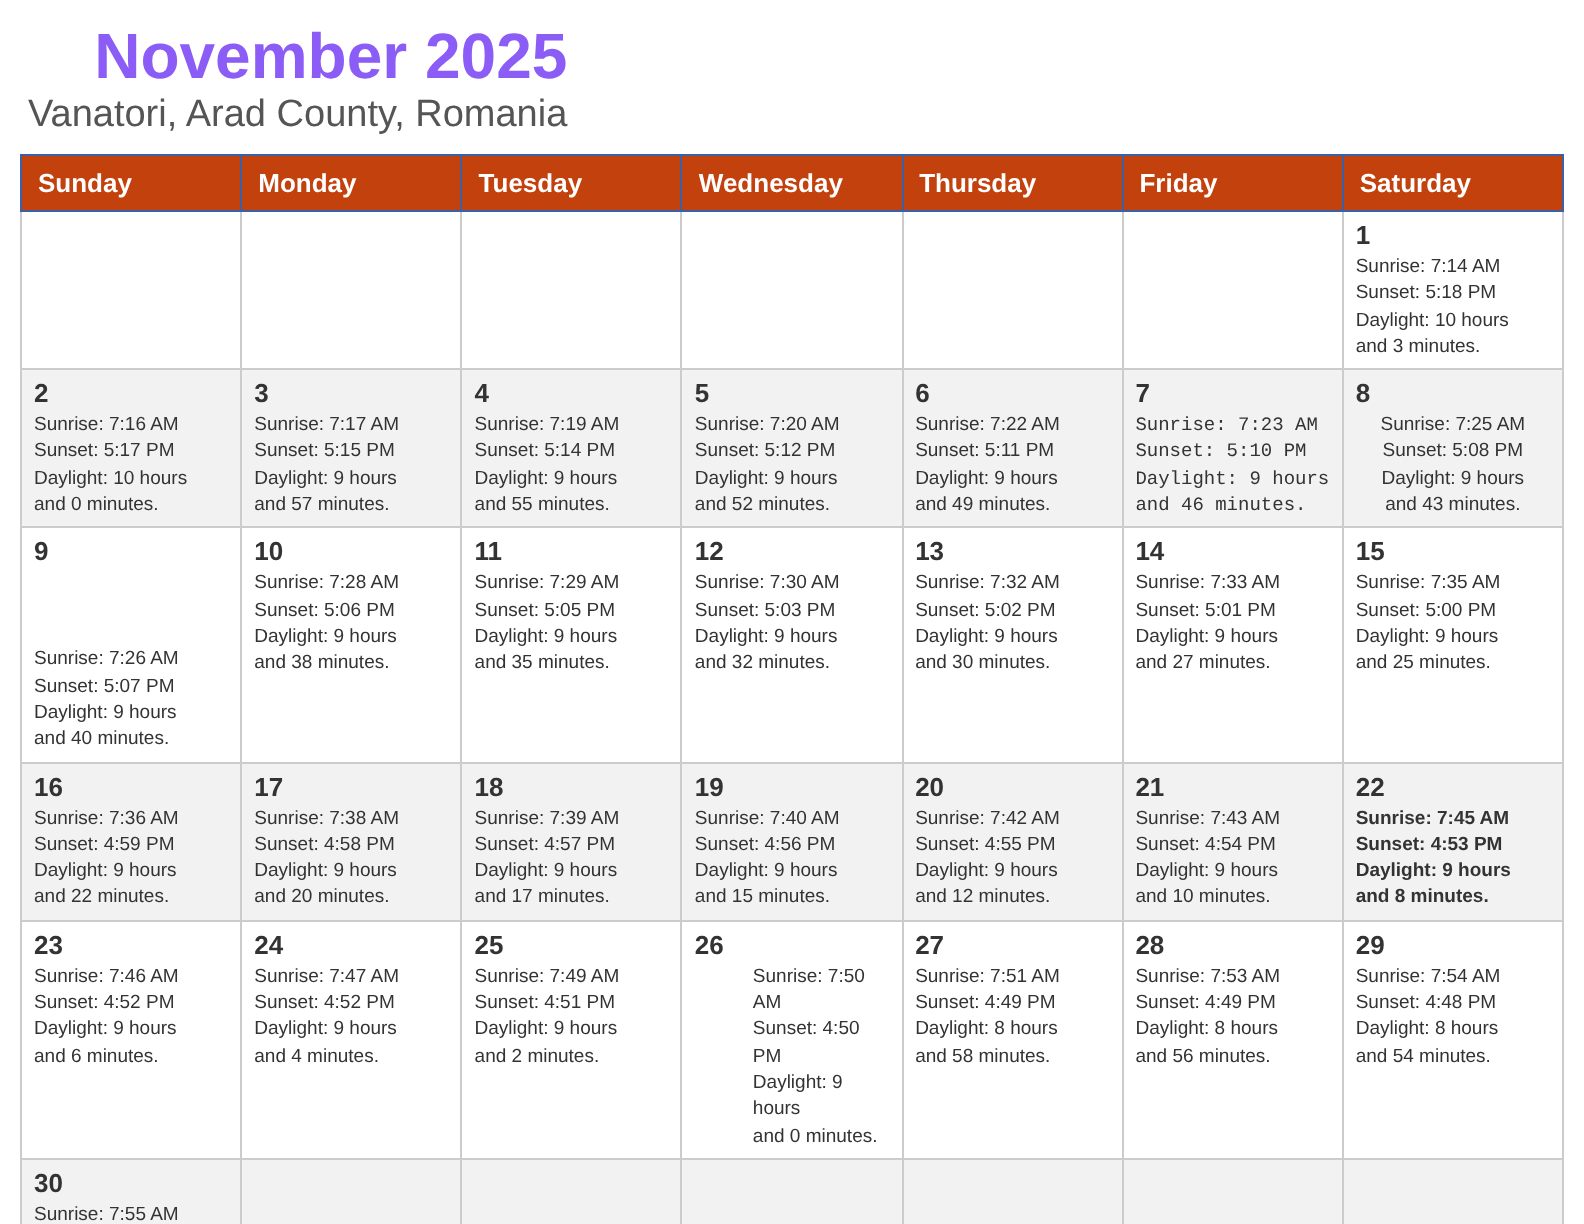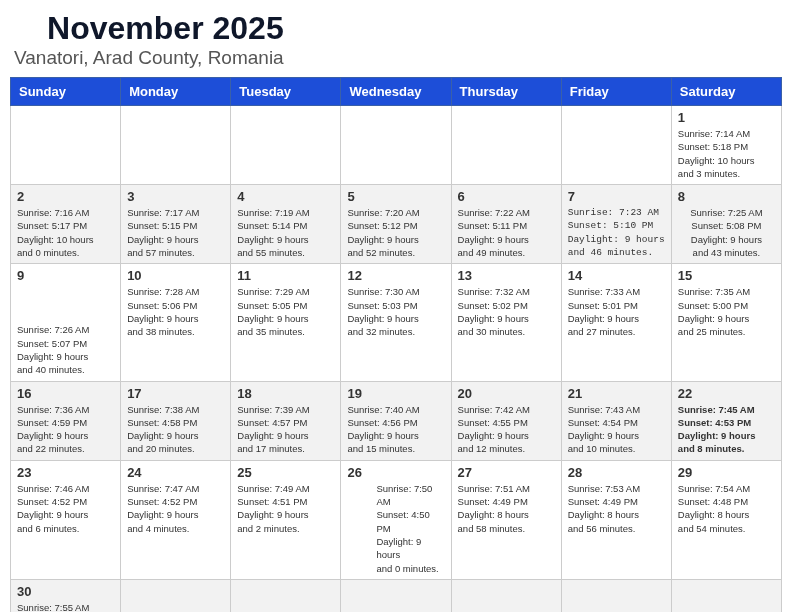--- a/index.html
+++ b/index.html
@@ -34,33 +34,33 @@
     .logo-icon {
       width: 36px;
       height: 36px;
     }
     .title-area {
       text-align: right;
     }
     .calendar-title {
       font-size: 32px;
       font-weight: bold;
-      color: #0f172a;
+      color: #8b5cf6;
     }
     .calendar-subtitle {
       font-size: 19px;
       color: #555;
     }
     .calendar-table {
       width: 100%;
       border-collapse: collapse;
       border: 1px solid #ccc;
     }
     .calendar-table th {
-      background-color: #1d4ed8;
+      background-color: #c2410c;
       color: #fff;
       font-size: 13px;
       font-weight: bold;
       text-align: left;
       padding: 6px 8px;
       border: 1px solid #3a60a8;
     }
     .calendar-table td {
       vertical-align: top;
       border: 1px solid #ccc;

